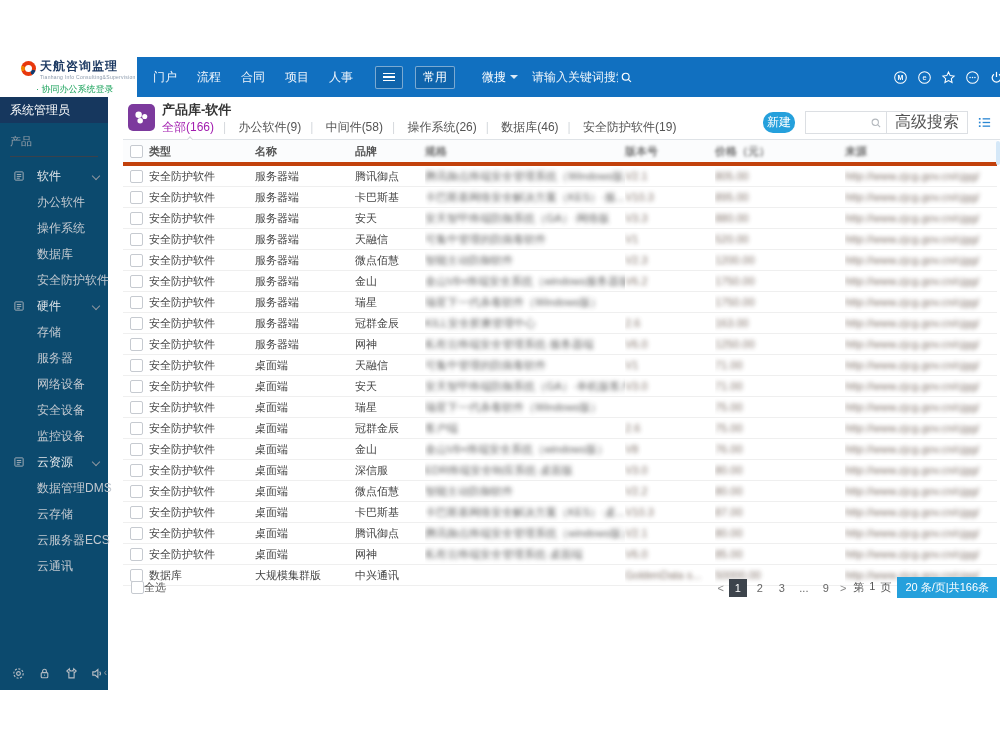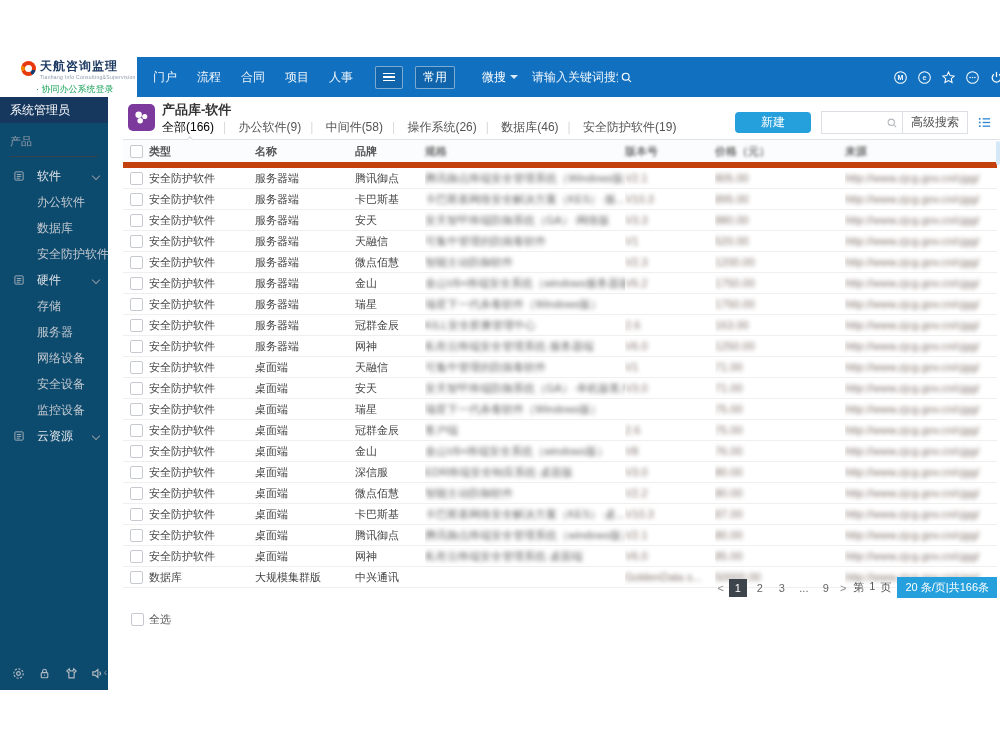--- a/index.html
+++ b/index.html
@@ -53,50 +53,50 @@
 
   
   .main{position:absolute;left:123px;top:97px;width:877px;height:596px;background:#fff;}
   .content-header{position:relative;height:42px;border-bottom:1px solid #dfe3e7;background:#fff;}
   .module-icon{position:absolute;left:5px;top:7px;width:27px;height:27px;border-radius:5px;background:#7c3a9d;
                display:flex;align-items:center;justify-content:center;}
   .page-title{position:absolute;left:39px;top:4px;font-size:13px;font-weight:bold;color:#333;}
   .tabs{position:absolute;left:39px;top:22px;display:flex;font-size:12px;color:#555;}
   .tab{position:relative;cursor:pointer;white-space:nowrap;}
   .tab + .tab::before{content:"|";color:#d5d9dd;margin:0 9px;}
-  .tab.active span{color:#000000;}
+  .tab.active span{color:#a21caf;}
   .tab.active::after{content:"";position:absolute;left:24px;bottom:-10px;width:7px;height:7px;background:#fff;
         border-left:1px solid #d5d9dd;border-top:1px solid #d5d9dd;transform:rotate(45deg);}
   .toolbar{position:absolute;right:8px;top:14px;display:flex;align-items:center;}
-  .btn-new{background:#25a0dc;color:#fff;font-size:12px;padding:2px 26px;border-radius:4px;cursor:pointer;border:none;
+  .btn-new{background:#25a0dc;color:#fff;font-size:12px;padding:2px 4px;border-radius:10px;cursor:pointer;border:none;
            font-family:inherit;}
   .search-mini{display:flex;align-items:center;margin-left:10px;height:21px;border:1px solid #dcdfe3;background:#fff;}
   .mini-input{width:52px;border:none;outline:none;height:17px;font-size:11px;padding:0 4px;background:transparent;}
   .mini-mag{color:#b3b8bd;display:flex;margin:0 4px;}
-  .btn-adv{border:none;border-left:1px solid #dcdfe3;background:#fff;color:#555;font-size:12px;padding:0 8px;height:21px;
+  .btn-adv{border:none;border-left:1px solid #dcdfe3;background:#fff;color:#555;font-size:16px;padding:0 8px;height:21px;
            cursor:pointer;font-family:inherit;}
   .list-toggle{margin-left:9px;color:#2b87d3;display:flex;cursor:pointer;}
 
   
   .table-wrap{position:absolute;top:43px;left:0;width:877px;}
   table{width:874px;border-collapse:collapse;table-layout:fixed;font-size:11px;}
   thead th{height:22px;text-align:left;color:#555;font-weight:bold;background:#fbfcfd;
-           border-bottom:6px solid #c2410c;padding:0;font-family:Liberation Serif, serif;}
+           border-bottom:4px solid #c2410c;padding:0;font-family:Liberation Serif, serif;}
   tbody td{height:20px;border-bottom:1px solid #efefef;color:#454545;white-space:nowrap;overflow:hidden;padding:0;}
   .c-check{text-align:center;}
   .checkbox{display:inline-block;width:11px;height:11px;border:1px solid #c6cad0;border-radius:2px;background:#fff;
             vertical-align:middle;cursor:pointer;}
   .bl{filter:blur(2px);opacity:.85;}
   .bl-h{filter:blur(1.6px);opacity:.8;}
   .spec-cell span{color:#4a4a4a;}
   .warm span{color:#6d5c52;}
   .scroll-thumb{position:absolute;right:0;top:44px;width:4px;height:24px;background:#d5e8f8;border-radius:2px;}
 
   
-  .select-all{position:absolute;left:8px;top:483px;display:flex;align-items:center;font-size:11px;color:#555;gap:5px;margin-top:32px;}
+  .select-all{position:absolute;left:8px;top:483px;display:flex;align-items:center;font-size:11px;color:#555;}
   .pagination{position:absolute;right:3px;top:480px;display:flex;align-items:center;font-size:11px;color:#666;}
   .pg{min-width:18px;height:18px;line-height:18px;text-align:center;cursor:pointer;margin:0 2px;}
   .pg.active{background:#3d444c;color:#fff;}
   .pg-arrow{cursor:pointer;margin:0 3px;color:#888;}
   .jump{display:flex;gap:5px;margin:0 6px 0 4px;color:#555;}
   .badge{background:#25a0dc;color:#fff;padding:3px 8px;font-size:11px;cursor:pointer;white-space:nowrap;}
 </style>
 </head>
 <body>
 
@@ -198,20 +198,21 @@
             <line x1="5" y1="8.5" x2="11" y2="8.5"></line>
             <line x1="5" y1="11" x2="9" y2="11"></line>
         </svg>
       </span>
       <span class="group-label">软件</span>
       <span class="chev"></span>
     </div>
     <div>
 
     <div class="child-row"><span>办公软件</span></div>
+        <div class="child-row"><span>操作系统</span></div>
         <div class="child-row"><span>数据库</span></div>
         <div class="child-row"><span>安全防护软件</span></div>
       </div>
 
     <div class="group-row">
       <span class="group-icon">
         <svg width="12" height="12" viewBox="0 0 16 16" fill="none" stroke="currentColor" stroke-width="1.2">
           <rect x="2.5" y="2.5" width="11" height="11" rx="1"></rect>
             <line x1="5" y1="6" x2="11" y2="6"></line>
             <line x1="5" y1="8.5" x2="11" y2="8.5"></line>
@@ -235,20 +236,27 @@
         <svg width="12" height="12" viewBox="0 0 16 16" fill="none" stroke="currentColor" stroke-width="1.2">
           <rect x="2.5" y="2.5" width="11" height="11" rx="1"></rect>
             <line x1="5" y1="6" x2="11" y2="6"></line>
             <line x1="5" y1="8.5" x2="11" y2="8.5"></line>
             <line x1="5" y1="11" x2="9" y2="11"></line>
         </svg>
       </span>
       <span class="group-label">云资源</span>
       <span class="chev"></span>
     </div>
+    <div>
+
+    <div class="child-row"><span>数据管理DMS</span></div>
+        <div class="child-row"><span>云存储</span></div>
+        <div class="child-row"><span>云服务器ECS</span></div>
+        <div class="child-row"><span>云通讯</span></div>
+      </div>
 
     <div class="side-footer">
       <span class="fico">
         <svg width="15" height="15" viewBox="0 0 16 16" fill="none" stroke="currentColor" stroke-width="1.2">
           <circle cx="8" cy="8" r="5" stroke-dasharray="2.2 1.6"></circle>
             <circle cx="8" cy="8" r="2"></circle>
         </svg>
       </span>
       <span class="fico">
         <svg width="15" height="15" viewBox="0 0 16 16" fill="none" stroke="currentColor" stroke-width="1.2">

